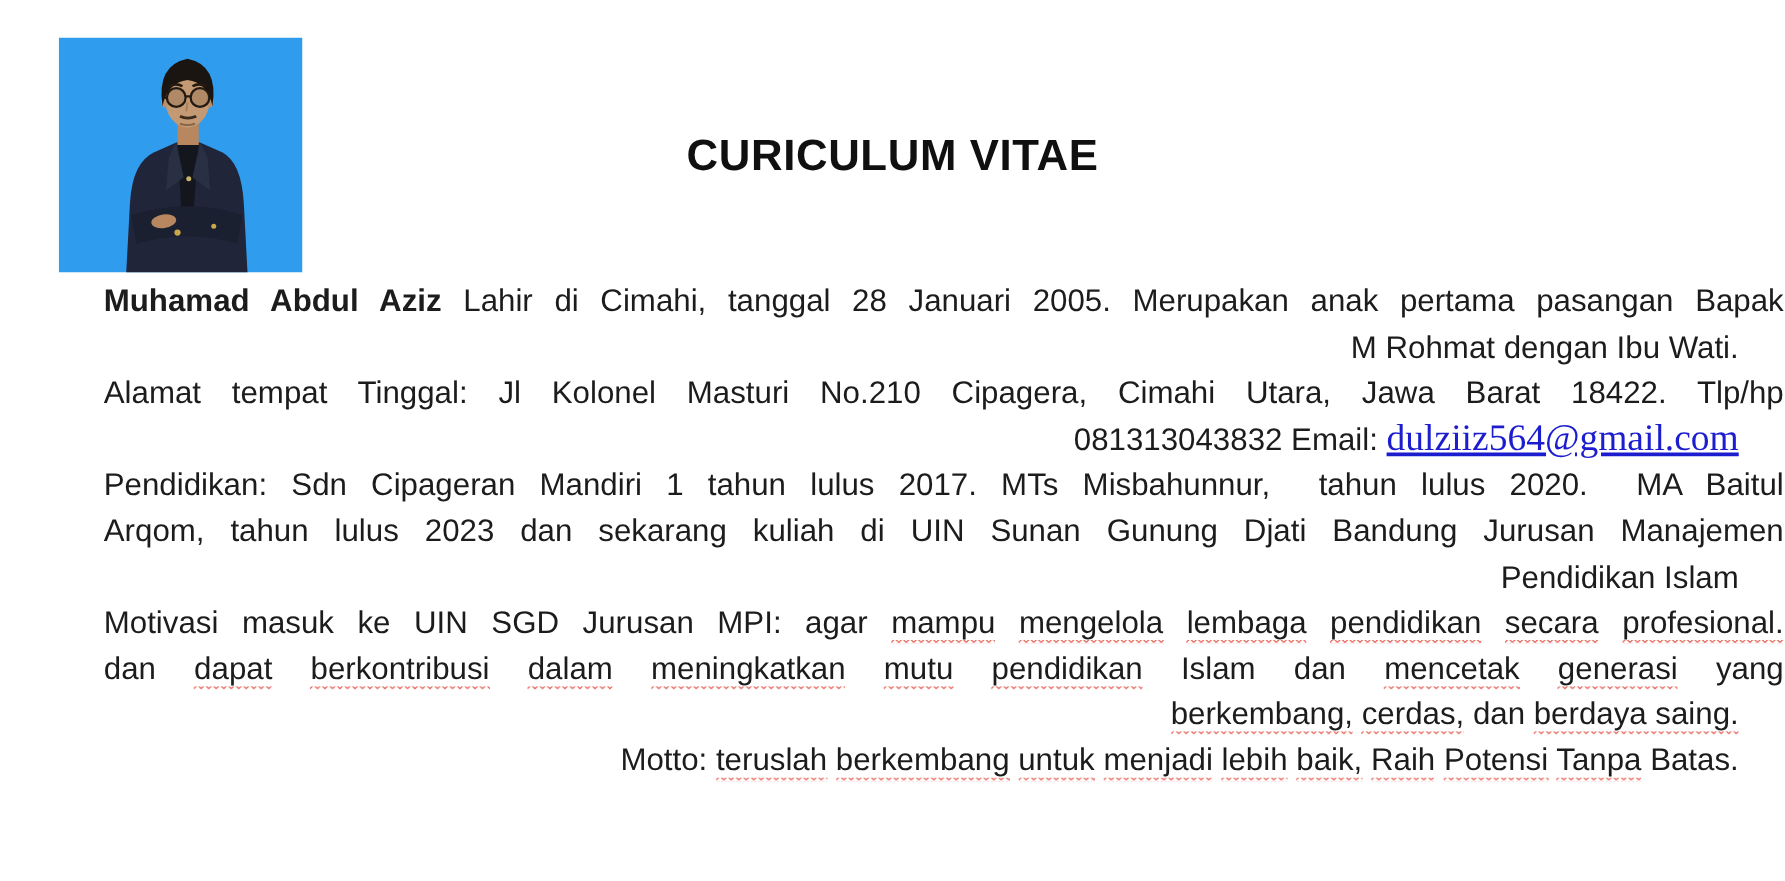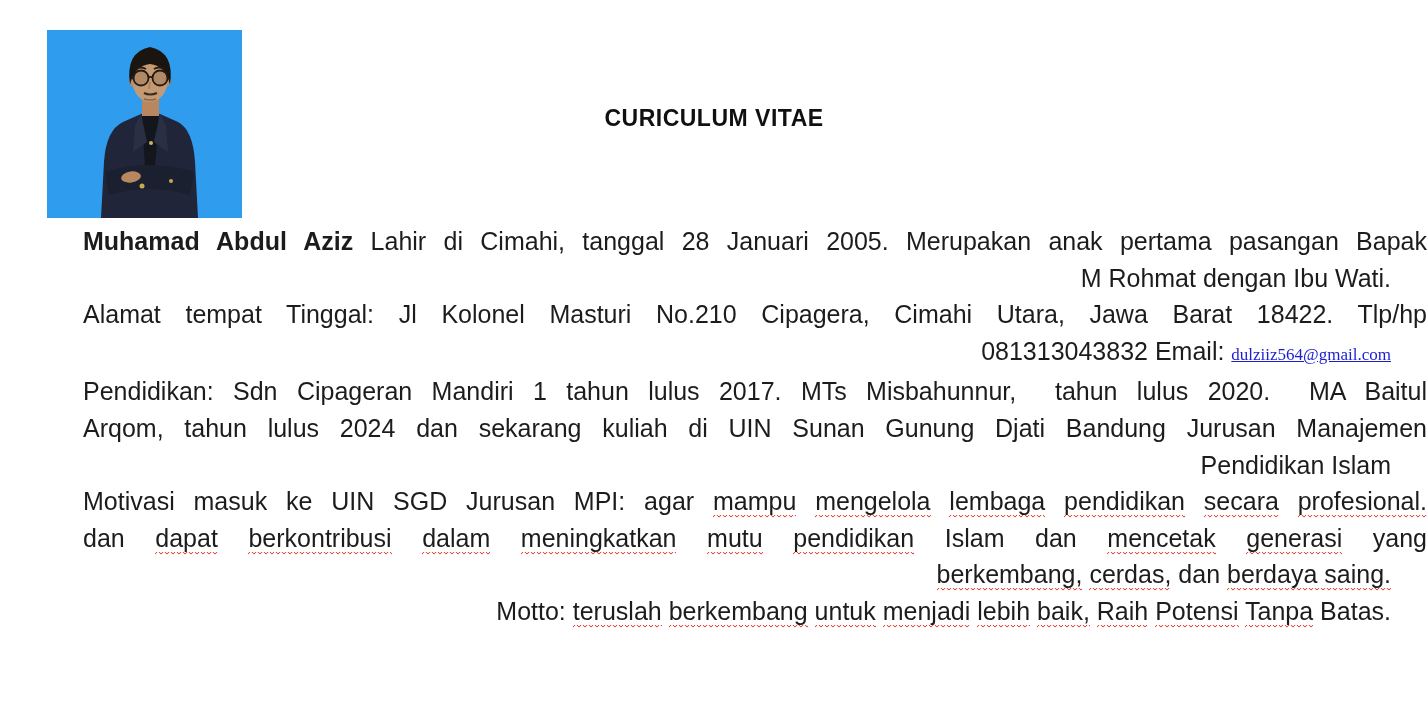--- a/index.html
+++ b/index.html
@@ -6,33 +6,33 @@
   body{
     width:1428px;height:705px;background:#ffffff;position:relative;overflow:hidden;
     font-family:"Liberation Sans",sans-serif;color:#1c1c1c;
   }
   .photo-frame{
     position:absolute;left:47px;top:30px;width:195px;height:188px;
   }
   .photo-frame svg{display:block;width:100%;height:100%;}
   .doc-title{
     position:absolute;left:0;top:105px;width:1428px;text-align:center;
-    font-size:23px;font-weight:700;color:#101010;letter-spacing:0.5px;
+    font-size:35px;font-weight:700;color:#101010;letter-spacing:0.5px;
   }
   .doc-body{
     position:absolute;left:47px;top:223px;width:1344px;
     font-size:25px;line-height:36.6px;color:#1c1c1c;
   }
   .line{width:100%;}
   .line.just{text-align:justify;text-align-last:justify;margin-left:36px;}
   .line.left{text-align:right;}
   .bold{font-weight:700;}
   a.link{
     color:#1d1dd0;text-decoration:underline;text-decoration-color:#1d1dd0;
-    font-family:"Liberation Serif",serif;font-size:17px;cursor:pointer;
+    font-family:"Liberation Serif",serif;font-size:30px;cursor:pointer;
   }
   .misspelled{
     text-decoration-color:#2a2a2a;
     text-decoration-thickness:1px;
     text-underline-offset:4px;
     background-image:
       linear-gradient(45deg, transparent 65%, #dd3222 80%, transparent 90%),
       linear-gradient(-45deg, transparent 65%, #dd3222 80%, transparent 90%);
     background-repeat:repeat-x;
     background-size:6px 3px;
@@ -86,19 +86,19 @@
 </div>
 
 <div class="doc-title">CURICULUM VITAE</div>
 
 <div class="doc-body">
   <div class="line just"><span class="bold">Muhamad Abdul Aziz</span><span> Lahir di Cimahi, tanggal 28 Januari 2005. Merupakan anak pertama pasangan Bapak</span></div>
   <div class="line left"><span>M Rohmat dengan Ibu Wati.</span></div>
   <div class="line just"><span>Alamat tempat Tinggal: Jl Kolonel Masturi No.210 Cipagera, Cimahi Utara, Jawa Barat 18422. Tlp/hp</span></div>
   <div class="line left"><span>081313043832 Email: </span><a class="link" href="#">dulziiz564@gmail.com</a></div>
   <div class="line just"><span>Pendidikan: Sdn Cipageran Mandiri 1 tahun lulus 2017. MTs Misbahunnur,&nbsp; tahun lulus 2020.&nbsp; MA Baitul</span></div>
-  <div class="line just"><span>Arqom, tahun lulus 2024 dan sekarang kuliah di UIN Sunan Gunung Djati Bandung Jurusan Manajemen</span></div>
+  <div class="line just"><span>Arqom, tahun lulus 2023 dan sekarang kuliah di UIN Sunan Gunung Djati Bandung Jurusan Manajemen</span></div>
   <div class="line left"><span>Pendidikan Islam</span></div>
   <div class="line just"><span>Motivasi masuk ke UIN SGD Jurusan MPI: agar </span><span class="misspelled">mampu</span><span> </span><span class="misspelled">mengelola</span><span> </span><span class="misspelled">lembaga</span><span> </span><span class="misspelled">pendidikan</span><span> </span><span class="misspelled">secara</span><span> </span><span class="misspelled">profesional.</span></div>
   <div class="line just"><span>dan </span><span class="misspelled">dapat</span><span> </span><span class="misspelled">berkontribusi</span><span> </span><span class="misspelled">dalam</span><span> </span><span class="misspelled">meningkatkan</span><span> </span><span class="misspelled">mutu</span><span> </span><span class="misspelled">pendidikan</span><span> Islam dan </span><span class="misspelled">mencetak</span><span> </span><span class="misspelled">generasi</span><span> yang</span></div>
   <div class="line left"><span class="misspelled">berkembang,</span><span> </span><span class="misspelled">cerdas,</span><span> dan </span><span class="misspelled">berdaya saing.</span></div>
   <div class="line left"><span>Motto: </span><span class="misspelled">teruslah</span><span> </span><span class="misspelled">berkembang</span><span> </span><span class="misspelled">untuk</span><span> </span><span class="misspelled">menjadi</span><span> </span><span class="misspelled">lebih</span><span> </span><span class="misspelled">baik,</span><span> </span><span class="misspelled">Raih</span><span> </span><span class="misspelled">Potensi</span><span> </span><span class="misspelled">Tanpa</span><span> Batas.</span></div>
 </div>
 
 </body></html>

